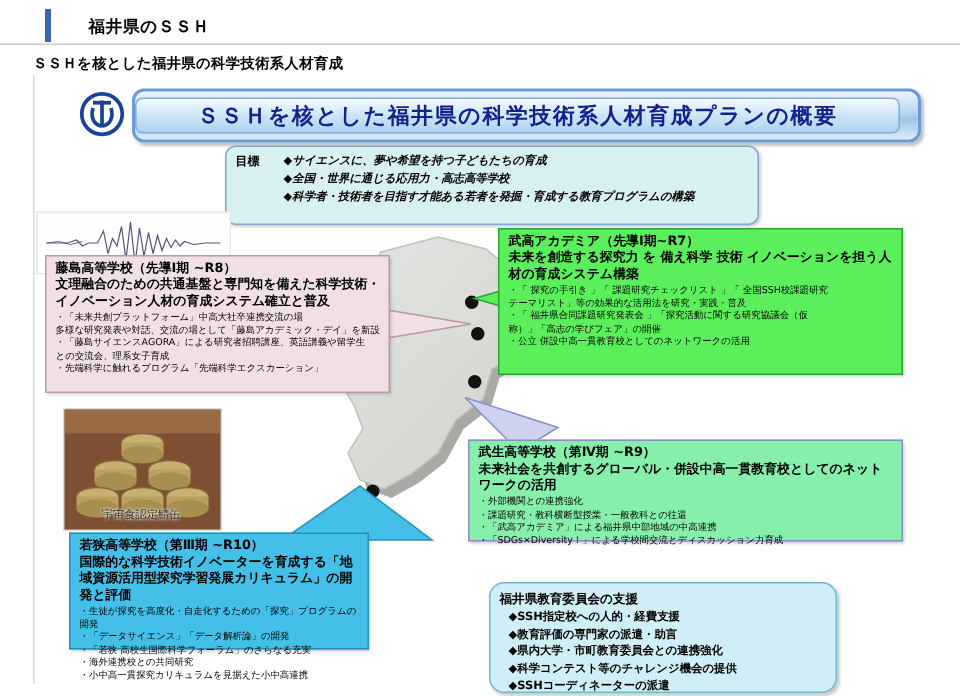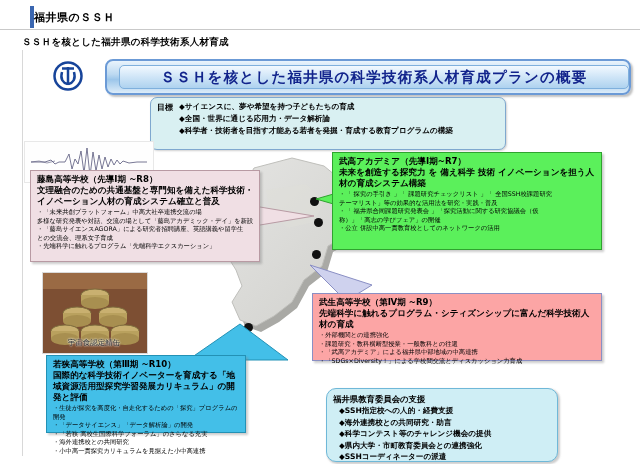--- a/index.html
+++ b/index.html
@@ -9,21 +9,21 @@
     font-family:"DejaVu Sans","Liberation Sans",sans-serif;
     color:#000;
   }
   #page{position:relative;width:640px;height:464px;overflow:hidden;}
 
   
   .pg-header{
     position:absolute;left:30px;top:6px;width:600px;height:22px;
     border-left:4px solid #3a66b0;
     display:flex;align-items:center;
-    padding-left:0;box-sizing:border-box;
+    padding-left:25px;box-sizing:border-box;
   }
   .pg-header-text{font-size:11px;font-weight:bold;letter-spacing:.5px;}
   .hdr-rule{position:absolute;left:0;top:29px;width:640px;height:1px;background:#c9c9c9;}
 
   .sub-title{
     position:absolute;left:22px;top:36px;
     font-size:9.5px;font-weight:bold;letter-spacing:.3px;
   }
 
   
@@ -31,26 +31,26 @@
     position:absolute;left:22px;top:50px;width:600px;height:406px;
     border-left:1px solid #d8d8d8;
     background:#fff;
   }
 
   
   .crest{
     position:absolute;left:52px;top:60px;width:32px;height:32px;
   }
   .title-banner{
-    position:absolute;left:105px;top:59px;width:522px;height:32px;
+    position:absolute;left:88px;top:59px;width:522px;height:32px;
     border-radius:8px;
     border:2px solid #6b9ad6;
     background:linear-gradient(to bottom,#eaf4fc 0%,#bcd9f1 42%,#9cc6ea 58%,#dcecf9 100%);
     box-shadow:2px 2px 2px rgba(120,120,120,.45);
-    display:flex;align-items:center;justify-content:flex-end;
+    display:flex;align-items:center;justify-content:flex-start;
   }
   .title-banner-inner{
     width:508px;height:22px;border-radius:5px;
     border:1px solid #7fb0dd;
     background:linear-gradient(to bottom,#f2f9ff 0%,#cfe5f7 50%,#aed2ef 100%);
     display:flex;align-items:center;justify-content:center;
   }
   .title-text{
     font-size:14.5px;font-weight:bold;color:#12248c;letter-spacing:1.2px;
     white-space:nowrap;
@@ -58,21 +58,21 @@
 
   
   .goals-box{
     position:absolute;left:150px;top:97px;width:356px;height:53px;
     border:1px solid #7fa8cf;border-radius:7px;
     background:#d9f0f2;
     box-shadow:1px 1px 2px rgba(140,140,140,.4);
     display:flex;padding:3px 4px 3px 6px;box-sizing:border-box;
   }
   .goals-label{font-size:8px;font-weight:bold;padding-top:1px;white-space:nowrap;}
-  .goals-list{margin-left:6px;}
+  .goals-list{margin-left:16px;font-style:italic;}
   .goals-list div{font-size:7.6px;font-weight:bold;line-height:11.8px;white-space:nowrap;}
 
   
   .map-wrap{position:absolute;left:196px;top:150px;width:200px;height:210px;}
   .map-dot{
     position:absolute;width:9px;height:9px;border-radius:50%;
     background:#111;
   }
 
   
@@ -104,21 +104,21 @@
   .box-fujishima{
     left:30px;top:170px;width:230px;height:92px;
     background:#f0dfe4;border:1px solid #b89aa3;
   }
   .box-takashi{
     left:332px;top:152px;width:270px;height:98px;
     background:#5bf05b;border:1px solid #2fa32f;
   }
   .box-takefu{
     left:312px;top:293px;width:290px;height:68px;
-    background:#fca5a5;border:1px solid #8a8fc4;
+    background:#86efac;border:1px solid #8a8fc4;
   }
   .box-wakasa{
     left:46px;top:355px;width:200px;height:78px;
     background:#43bfe8;border:1px solid #2391b5;
   }
 
   
   .box-support{
     position:absolute;left:326px;top:372px;width:232px;height:74px;
     border:1px solid #6fb8d8;border-radius:10px;
@@ -159,21 +159,21 @@
   <div class="title-banner">
     <div class="title-banner-inner">
       <span class="title-text">ＳＳＨを核とした福井県の科学技術系人材育成プランの概要</span>
     </div>
   </div>
 
   <div class="goals-box">
     <div class="goals-label">目標</div>
     <div class="goals-list">
       <div>◆サイエンスに、夢や希望を持つ子どもたちの育成</div>
-      <div>◆全国・世界に通じる応用力・データ解析論</div>
+      <div>◆全国・世界に通じる応用力・高志高等学校</div>
       <div>◆科学者・技術者を目指す才能ある若者を発掘・育成する教育プログラムの構築</div>
     </div>
   </div>
 
   <div class="map-wrap">
     <svg width="200" height="210" viewBox="0 0 200 210" aria-hidden="true">
       <defs>
         <linearGradient id="mg" x1="0" y1="0" x2="1" y2="1">
           <stop offset="0%" stop-color="#e4e4e2"></stop>
           <stop offset="100%" stop-color="#cfcfcb"></stop>
@@ -267,21 +267,21 @@
       <div>・「 探究の手引き 」「 課題研究チェックリスト 」「 全国SSH校課題研究</div>
       <div>  テーマリスト」等の効果的な活用法を研究・実践・普及</div>
       <div>・「 福井県合同課題研究発表会 」「探究活動に関する研究協議会（仮</div>
       <div>  称）」「高志の学びフェア」の開催</div>
       <div>・公立 併設中高一貫教育校としてのネットワークの活用</div>
     </div>
   </div>
 
   <div class="callout box-takefu">
     <div class="c-title">武生高等学校（第Ⅳ期 ~R9）</div>
-    <div class="c-sub">先端科学に触れるプログラム・シティズンシップに富んだ科学技術人材の育成</div>
+    <div class="c-sub">未来社会を共創するグローバル・併設中高一貫教育校としてのネットワークの活用</div>
     <div class="c-bullets">
       <div>・外部機関との連携強化</div>
       <div>・課題研究・教科横断型授業・一般教科との往還</div>
       <div>・「武高アカデミア」による福井県中部地域の中高連携</div>
       <div>・「SDGs×Diversity！」による学校間交流とディスカッション力育成</div>
     </div>
   </div>
 
   <div class="callout box-wakasa">
     <div class="c-title">若狭高等学校（第Ⅲ期 ~R10）</div>
@@ -292,20 +292,20 @@
       <div>・「若狭 高校生国際科学フォーラム」のさらなる充実</div>
       <div>・海外連携校との共同研究</div>
       <div>・小中高一貫探究カリキュラムを見据えた小中高連携</div>
     </div>
   </div>
 
   <div class="box-support">
     <div class="s-title">福井県教育委員会の支援</div>
     <div class="s-list">
       <div>◆SSH指定校への人的・経費支援</div>
-      <div>◆海外連携校との共同研究・助言</div>
+      <div>◆教育評価の専門家の派遣・助言</div>
+      <div>◆県内大学・市町教育委員会との連携強化</div>
       <div>◆科学コンテスト等のチャレンジ機会の提供</div>
-      <div>◆県内大学・市町教育委員会との連携強化</div>
       <div>◆SSHコーディネーターの派遣</div>
     </div>
   </div>
 
 </div>
 
 </body></html>

